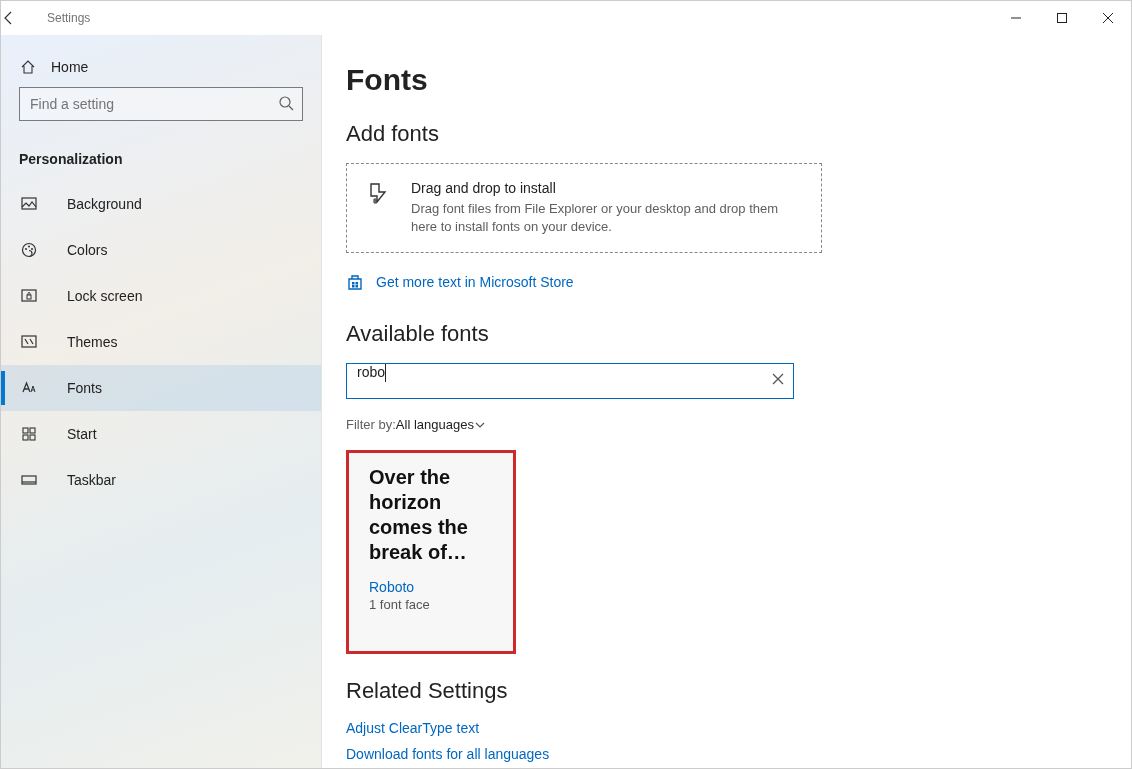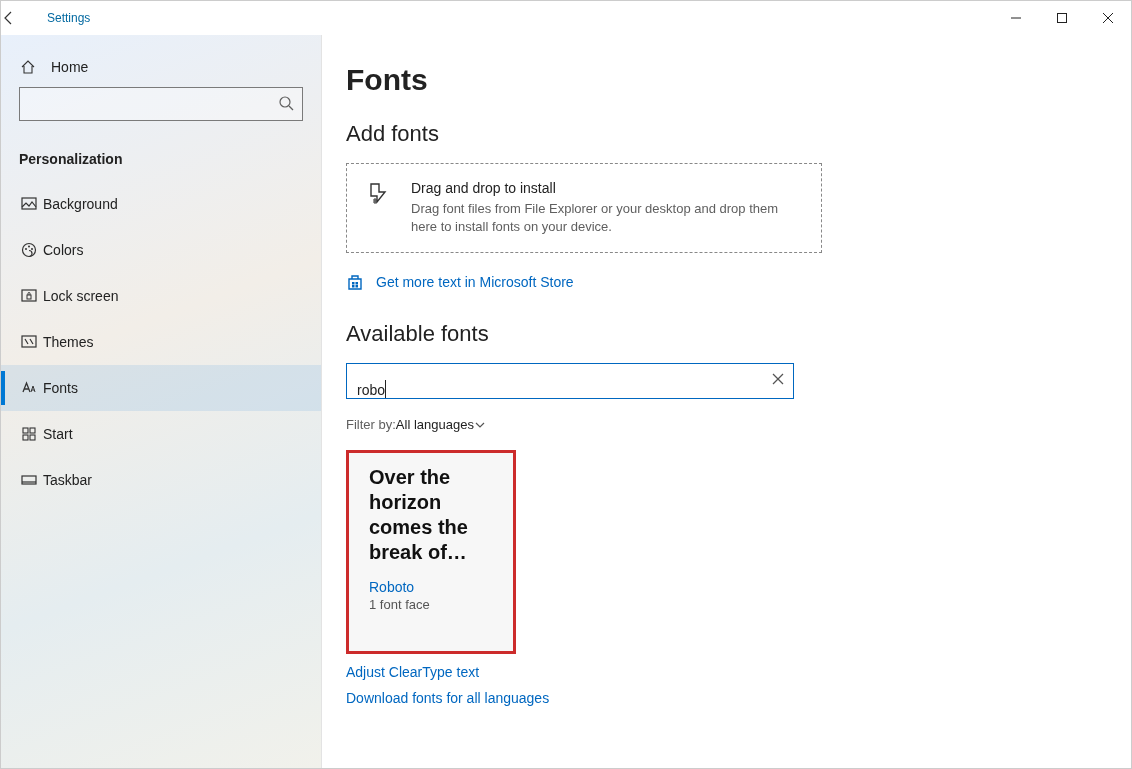--- a/index.html
+++ b/index.html
@@ -1,55 +1,55 @@
 <!DOCTYPE html>
 <html><head>
 <meta charset="utf-8">
 <style>
   * { box-sizing: border-box; margin: 0; padding: 0; font-family: "Segoe UI", Tahoma, sans-serif; }
   html, body { width: 1132px; height: 769px; overflow: hidden; background: #fff; }
   .window { width: 1132px; height: 769px; display: flex; flex-direction: column; border: 1px solid #ccc; }
   
   .titlebar { height: 34px; display: flex; align-items: center; }
   .titlebar .back { width: 46px; text-align: center; font-size: 14px; color: #333; cursor: pointer; }
-  .titlebar .title { font-size: 12px; color: #0369a1; padding-left: 0; }
+  .titlebar .title { font-size: 12px; color: #737373; padding-left: 0; }
   .titlebar .spacer { flex: 1; }
   .titlebar .ctrl { width: 46px; height: 34px; display: flex; align-items: center; justify-content: center; cursor: pointer; color:#222; }
   .titlebar .ctrl svg { stroke: #222; }
   
   .body { flex:1; display:flex; overflow:hidden; }
   
   .sidebar { width: 321px; height: 100%; background: linear-gradient(160deg, #e8f0fb 0%, #f2eee8 40%, #e5edf0 70%, #f1f1eb 100%); border-right: 1px solid #e3e3e3; display:flex; flex-direction:column; }
   .sidebar-inner { padding: 14px 0 0 0; }
   .home-row { display:flex; align-items:center; gap:14px; padding: 10px 30px 12px 18px; cursor:pointer; }
   .home-row .icon { width:18px; display:flex; justify-content:center;}
   .home-row span.txt { font-size: 14px; color:#222; }
   .search-wrap { padding: 0 18px 18px 18px; }
   .search-box { position:relative; border:1px solid #7a7a7a; background: rgba(255,255,255,0.35); height:34px; display:flex; align-items:center; padding: 0 34px 0 10px; }
   .search-box input { border:none; outline:none; background:transparent; width:100%; font-size:14px; color:#5f5f5f; }
   .search-box .sicon { position:absolute; right:8px; top:7px; color:#5f5f5f; }
   .category { padding: 0 18px 14px 18px; font-weight:600; font-size:14px; color:#222;margin-top:12px; }
   .navlist { display:flex; flex-direction:column; }
-  .navitem { display:flex; align-items:center; gap:4px; height:46px; padding: 0 18px; cursor:pointer; position:relative; }
+  .navitem { display:flex; align-items:center; gap:28px; height:46px; padding: 0 18px; cursor:pointer; position:relative; }
   .navitem .icon { width:20px; display:flex; justify-content:center; color:#333; }
   .navitem .label { font-size:14px; color:#222; }
   .navitem.active { background: rgba(0,120,212,0.10); }
   .navitem.active::before { content:""; position:absolute; left:0; top:6px; bottom:6px; width:4px; background:#0078d4; }
   
   .main { flex:1; padding: 28px 40px 20px 24px; overflow:auto; }
   h1.page-title { font-size: 30px; font-weight:600; color:#222; margin-bottom: 24px; }
   h2.section { font-size: 22px; font-weight:400; color:#222; margin-top: 4px; margin-bottom: 16px; }
   .dropzone { width: 476px; border:1px dashed #888; padding: 16px 18px; display:flex; gap:16px; align-items:flex-start; }
   .dropzone .dicon { width:30px; height:30px; flex:0 0 30px; color:#333; }
   .dropzone .dtitle { font-size:14px; color:#222; margin-bottom:4px; }
   .dropzone .ddesc { font-size:13px; color:#5f5f5f; line-height:1.4; }
   .storelink { display:flex; align-items:center; gap:12px; margin-top:20px; margin-bottom: 30px; cursor:pointer; }
   .storelink .sicn { color:#0067c0; }
   .storelink .slabel { color:#0067c0; font-size:14px; }
-  .fontsearch { width: 448px; border:1px solid #0067c0; height:36px; display:flex; align-items:flex-end; padding: 0 10px; position:relative; margin-bottom:18px; }
+  .fontsearch { width: 448px; border:1px solid #0067c0; height:36px; display:flex; align-items:flex-start; padding: 0 10px; position:relative; margin-bottom:18px; }
   .fontsearch input { flex:1; border:none; outline:none; font-size:14px; color:#222; }
   .fontsearch .cursor { display:inline-block; width:1px; height:18px; background:#222; animation: blink 1s infinite; margin-left:0; vertical-align:middle;}
   @keyframes blink { 50% { opacity:0; } }
   .fontsearch .clear { position:absolute; right:8px; top:8px; cursor:pointer; color:#555; }
   .filterrow { display:flex; align-items:center; font-size:13px; margin-bottom:18px; }
   .filterrow .fl { color:#5f5f5f; }
   .filterrow .fv { color:#222; }
   .filterrow .chev { color:#555; }
   .fontcard { width:170px; height:204px; border:3px solid #cc2b2b; background:#f7f7f7; padding:12px 20px; cursor:pointer; display:flex; flex-direction:column; }
   .fontcard .preview { font-weight:700; font-size:20px; line-height:1.25; color:#111; }
@@ -98,20 +98,21 @@
         <div class="home-row">
           <span class="icon">
             <svg width="16" height="16" viewBox="0 0 16 16" fill="none">
                 <path d="M2 8 L8 2 L14 8 M4 7 V14 H12 V7" stroke="#333" stroke-width="1.1" fill="none"></path>
               </svg>
           </span>
           <span class="txt">Home</span>
         </div>
         <div class="search-wrap">
           <div class="search-box">
+            <input type="text" placeholder="Find a setting" style="">
             <span class="sicon">
               <svg width="16" height="16" viewBox="0 0 16 16" fill="none">
                   <circle cx="7" cy="7" r="5" stroke="#5f5f5f" stroke-width="1.2"></circle>
                   <line x1="11" y1="11" x2="15" y2="15" stroke="#5f5f5f" stroke-width="1.2"></line>
                 </svg>
             </span>
           </div>
         </div>
         <div class="category">Personalization</div>
         <div class="navlist" id="navlist">
@@ -244,18 +245,19 @@
 
       <div class="fontcard">
         <div class="preview">Over the horizon comes the break of…</div>
         <div class="meta">
           <div class="fname">Roboto</div>
           <div class="fcount">1 font face</div>
         </div>
       </div>
 
       <div class="related">
+        <h2 class="section">Related Settings</h2>
         <a class="link">Adjust ClearType text</a>
         <a class="link">Download fonts for all languages</a>
       </div>
     </div>
   </div>
 </div>
 
 </body></html>

